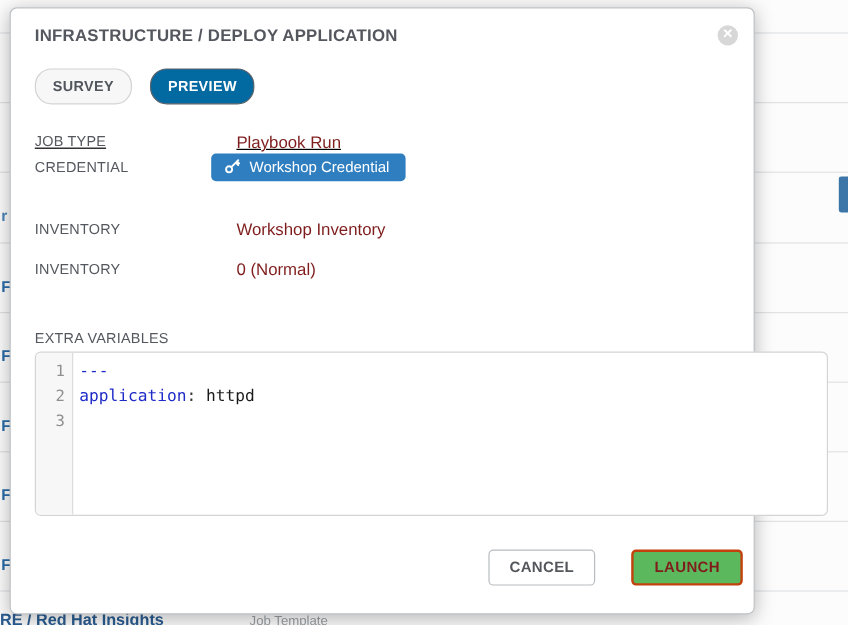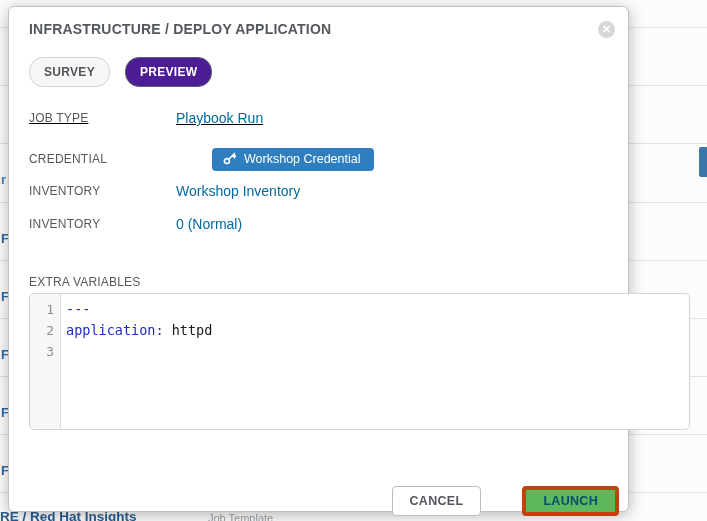--- a/index.html
+++ b/index.html
@@ -51,30 +51,30 @@
     cursor:pointer; line-height:1;
   }
 
   .tabs { position:absolute; left:20px; top:50px; display:flex; gap:15px; }
   .tab {
     font-family:"Liberation Sans", sans-serif;
     font-size:12px; font-weight:bold; letter-spacing:.3px;
     padding:7px 14px; border-radius:14px; cursor:pointer;
     border:1px solid #d3d3d3; background:#f7f7f7; color:#50565c;
   }
-  .tab.active { background:#4c1d95; border-color:#5a626b; color:#ffffff; }
+  .tab.active { background:#0369a1; border-color:#5a626b; color:#ffffff; }
 
   .field-row { position:absolute; left:20px; right:9px; display:flex; align-items:center; }
   .field-label {
     width:147px; flex:0 0 147px;
     font-size:12px; color:#54585e; letter-spacing:.2px;
   }
-  .field-value { font-size:14px; color:#0369a1; }
+  .field-value { font-size:14px; color:#7f1d1d;margin-left:21px; }
   .row-jobtype { top:100px; height:22px;text-decoration:underline; }
-  .row-credential { top:140px; height:24px;gap:36px; }
+  .row-credential { top:120px; height:24px; }
   .row-inventory { top:173px; height:22px; }
   .row-verbosity { top:206px; height:22px; }
   .row-showchanges { top:239px; height:22px; }
 
   .cred-badge {
     display:inline-flex; align-items:center; gap:8px;
     background:#2e7ec0; color:#ffffff; border:none; cursor:pointer;
     font-family:"Liberation Sans", sans-serif;
     font-size:12.5px; padding:4px 13px 5px 11px; border-radius:4px;
     height:23px;
@@ -103,29 +103,29 @@
     font-family:"DejaVu Sans Mono", monospace;
     font-size:13.5px; line-height:21px; white-space:pre; min-height:21px;
     color:#1a1a1a;
   }
   .tok-key { color:#1f2bc8; }
   .tok-punct { color:#3a3a3a; }
   .tok-plain { color:#1a1a1a; }
 
   .footer {
     position:absolute; right:9px; top:451px;
-    display:flex; gap:41px; align-items:center;margin-top:28px;
+    display:flex; gap:30px; align-items:center;
   }
   .btn {
     font-family:"Liberation Sans", sans-serif;
     font-size:12.5px; font-weight:bold; letter-spacing:.3px;
     height:30px; border-radius:4px; cursor:pointer; padding:0 17px;
   }
   .btn-cancel { background:#ffffff; border:1px solid #b8bcbf; color:#53575c; }
-  .btn-launch { background:#5cb85c; border:4px solid #c2410c; color:#0c4a6e; }
+  .btn-launch { background:#5cb85c; border:2px solid #c2410c; color:#7f1d1d; }
 </style>
 </head>
 <body>
 
 <div class="backdrop">
   <div class="bg-line" style="top:27px"></div>
   <div class="bg-line" style="top:85px"></div>
   <div class="bg-line" style="top:143px"></div>
   <div class="bg-line" style="top:202px"></div>
   <div class="bg-line" style="top:260px"></div>

